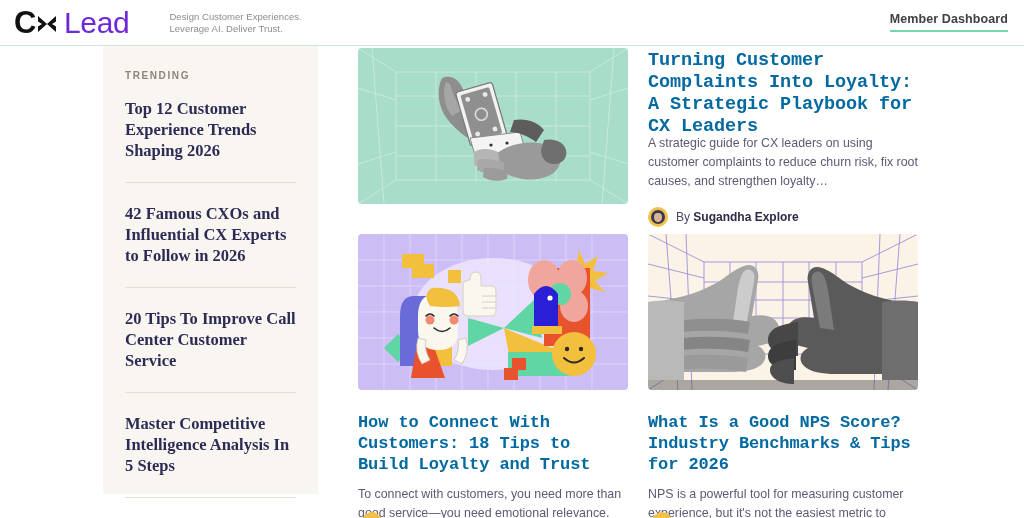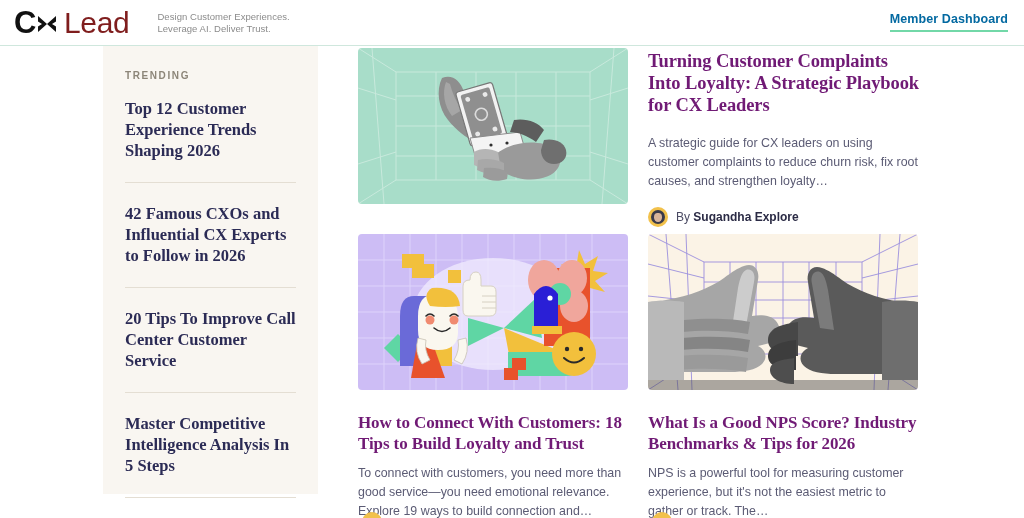--- a/index.html
+++ b/index.html
@@ -20,30 +20,30 @@
   }
   .logo-wrap { display:flex; align-items:center; margin-left:14px; }
   .logo-text {
     font-family:"Liberation Sans", sans-serif;
     font-size:30px; font-weight:700; letter-spacing:-0.5px;
     color:#111111; line-height:1;
   }
   .logo-c { font-weight:800; font-size:31px; }
   .logo-x { display:inline-block; width:22px; height:22px; position:relative; margin:0 1px -2px 0; }
   .logo-x svg { display:block; }
-  .logo-lead { font-weight:400; font-size:30px; color:#7f1d1d; margin-left:5px; letter-spacing:-0.3px;}
+  .logo-lead { font-weight:400; font-size:30px; color:#6d28d9; margin-left:5px; letter-spacing:-0.3px;}
 
   .tagline {
-    margin-left:28px; color:#8b8b8b;
+    margin-left:40px; color:#8b8b8b;
     font-size:9.5px; line-height:12px; font-weight:400;
     letter-spacing:0.05px;
   }
   .member-link {
     position:absolute; right:16px; top:12px;
-    font-size:12.5px; font-weight:600; color:#0369a1;
+    font-size:12.5px; font-weight:600; color:#404040;
     letter-spacing:0.1px;
     padding-bottom:4px;
     border-bottom:2.5px solid #72d8a8;
     cursor:pointer;
   }
 
   
   .sidebar {
     position:absolute; left:103px; top:46px;
     width:215px; height:448px;
@@ -71,22 +71,22 @@
   .col-right { position:absolute; left:290px; top:0; width:272px; }
 
   .thumb {
     width:270px; height:156px; border-radius:4px;
     overflow:hidden; position:relative; cursor:pointer;
     margin-top:2px;
   }
   .thumb svg { display:block; width:100%; height:100%; }
 
   .art-title {
-    font-family:Liberation Serif, serif;
-    font-weight:700; color:#701a75;
+    font-family:Liberation Mono, monospace;
+    font-weight:700; color:#0369a1;
     font-size:18.5px; line-height:22px;
     letter-spacing:-0.1px;
     cursor:pointer;
   }
   .art-title.small { font-size:17px; line-height:21px; }
   .art-excerpt {
     margin-top:10px;
     font-size:12.4px; line-height:19px; color:#5b5b74;
   }
   .byline { display:flex; align-items:center; margin-top:13px; }

